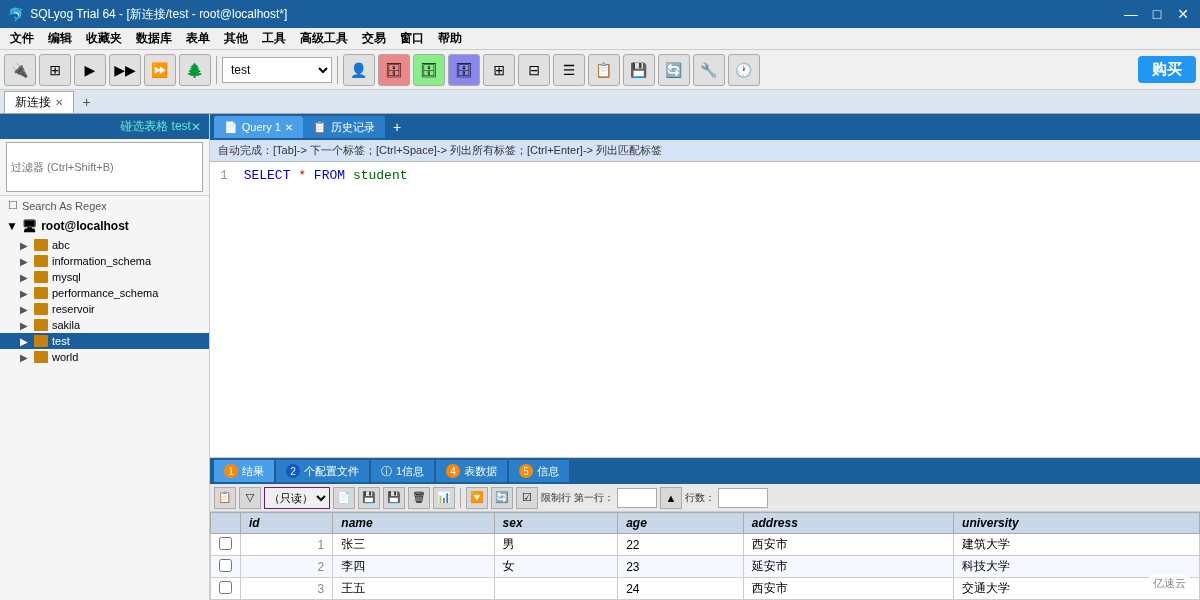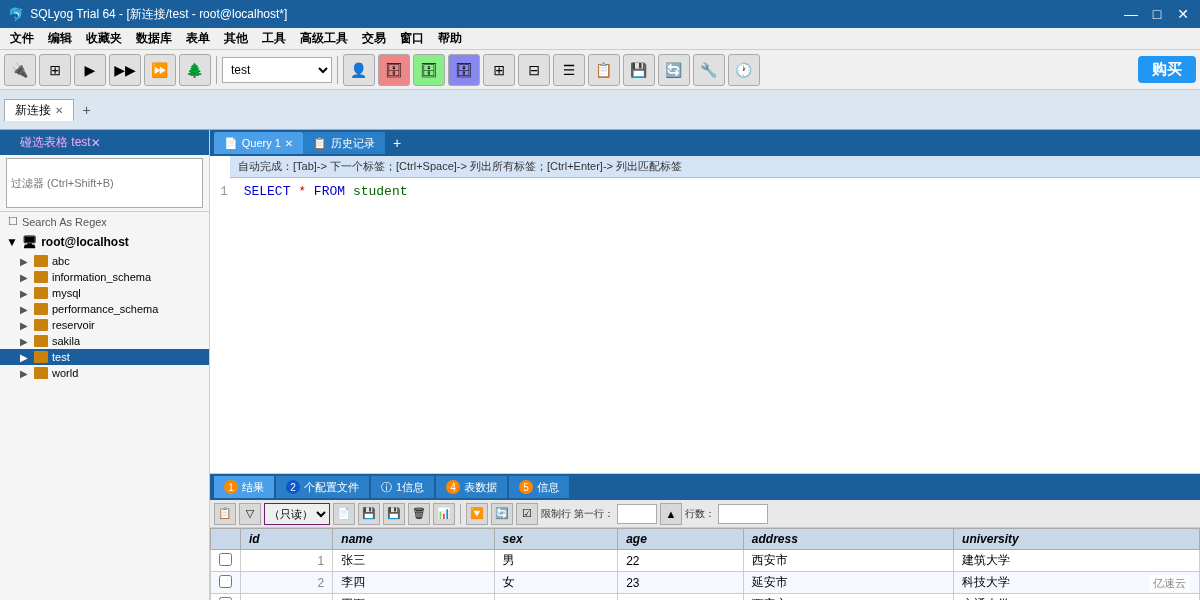--- a/index.html
+++ b/index.html
@@ -84,21 +84,21 @@
       border: none;
       padding: 4px 14px;
       border-radius: 4px;
       font-size: 15px;
       cursor: pointer;
       font-weight: bold;
     }
 
     
     .tab-bar {
-      height: 40px;
+      height: 24px;
       background: #dce6f0;
       display: flex;
       align-items: center;
       padding: 0 4px;
       border-bottom: 1px solid #aaa;
     }
     .tab-item {
       padding: 2px 10px;
       background: #c5d5e8;
       border: 1px solid #aaa;
@@ -122,25 +122,25 @@
     .sidebar {
       width: 210px;
       background: #f5f5f5;
       border-right: 1px solid #ccc;
       display: flex;
       flex-direction: column;
       overflow: hidden;
     }
     .sidebar-header {
       background: #1a5f9c;
-      color: #f0abfc;
-      padding: 4px 20px;
-      display: flex;
-      align-items: center;
-      justify-content: flex-start;
+      color: #5eead4;
+      padding: 4px 8px;
+      display: flex;
+      align-items: center;
+      justify-content: flex-end;
       font-size: 12px;
     }
     .sidebar-header-right { display: flex; gap: 6px; }
     .sidebar-filter {
       padding: 3px 6px;
       border-bottom: 1px solid #ccc;
     }
     .sidebar-filter input {
       width: 100%;
       border: 1px solid #aaa;
@@ -210,21 +210,20 @@
     .query-tab.active { background: #4a9fe8; }
     .query-tab-add { color: white; padding: 2px 8px; cursor: pointer; font-size: 14px; }
 
     
     .autocomplete-hint {
       background: #d4e3f5;
       padding: 3px 8px;
       font-size: 11px;
       color: #333;
       border-bottom: 1px solid #bbb;
-      margin-left: 20px;
     }
 
     
     .query-editor {
       flex: 1;
       background: white;
       padding: 6px 10px;
       font-family: 'Courier New', monospace;
       font-size: 13px;
       color: #000;

